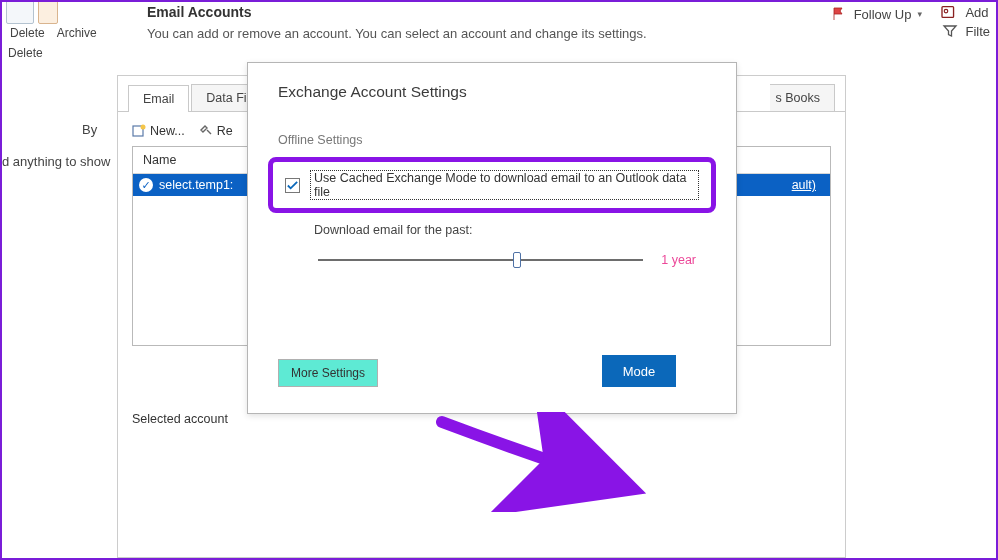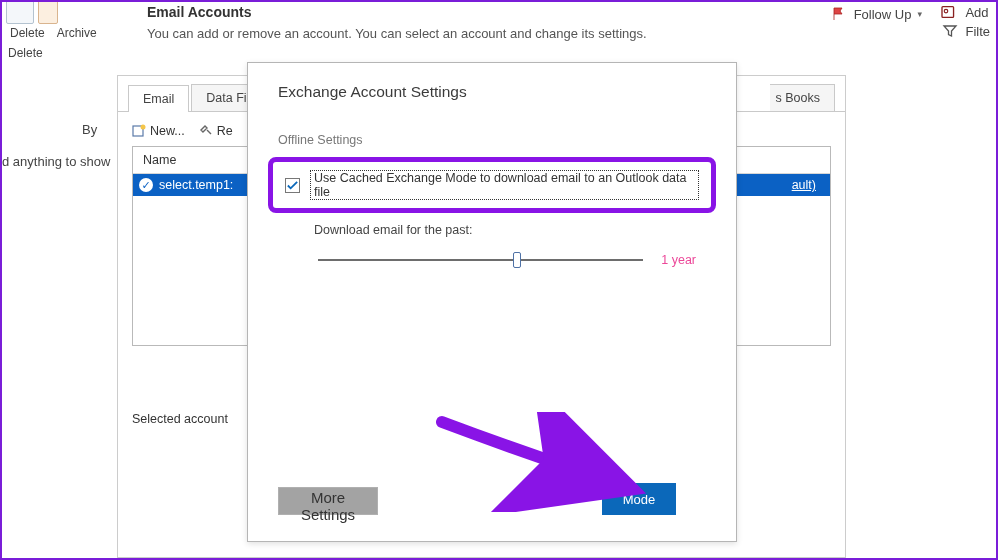--- a/index.html
+++ b/index.html
@@ -45,39 +45,39 @@
   .acct-head { border-bottom:1px solid #d7d7d7; padding:6px 10px; font-size:12.5px; color:#333; }
   .acct-row { display:flex; align-items:center; background:#0b61c4; color:#fff; padding:4px 6px; font-size:12.5px; }
   .acct-row .chk { width:14px; height:14px; border-radius:50%; background:#fff; color:#0b61c4; display:flex; align-items:center; justify-content:center; font-size:11px; margin-right:6px; }
   .acct-row .ault { margin-left:auto; padding-right:8px;text-decoration:underline; }
 
   .selected { position:absolute; left:14px; top:336px; font-size:12.5px; color:#333; }
 
   .tags-label { position:absolute; right:8px; top:5px; font-size:12px; color:#555; }
 
   
-  .exchange { position:absolute; left:245px; top:60px; width:490px; height:480px; background:#fff; border:1px solid #b5b5b5; box-shadow:0 2px 6px rgba(0,0,0,0.12); }
+  .exchange { position:absolute; left:245px; top:60px; width:490px; height:352px; background:#fff; border:1px solid #b5b5b5; box-shadow:0 2px 6px rgba(0,0,0,0.12); }
 
   .ex-title { padding:20px 28px 8px 30px; font-size:15.5px; color:#3b3b3b; }
   .ex-section-label { padding:24px 0 6px 30px; font-size:12.5px; color:#777; }
 
   .ex-highlight { margin:4px 20px 0 20px; border:5px solid #8914e6; border-radius:8px; padding:8px 12px; display:flex; align-items:center; gap:10px; }
   .ex-check { width:15px; height:15px; border:1px solid #777; background:#fff; display:flex; align-items:center; justify-content:center; }
   .ex-check svg { width:13px; height:13px; }
   .ex-check-label { font-size:12.5px; color:#333; }
   .ex-check-label.dotted { border:1px dotted #333; padding:0 3px; }
 
   .ex-dl-label { padding:10px 0 0 66px; font-size:12.5px; color:#444; }
   .ex-slider-wrap { position:relative; margin:16px 40px 0 70px; display:flex; align-items:center; gap:18px; }
   .ex-slider { flex:1; }
   .ex-slider-track { height:2px; background:#6d6d6d; position:relative; }
   .ex-slider-thumb { position:absolute; left:60%; top:-7px; width:8px; height:16px; background:#fff; border:1px solid #4f72a6; border-radius:2px; }
   .ex-slider-val { font-size:12.5px; color:#ec4899; white-space:nowrap; }
 
-  .ex-more { position:absolute; left:30px; bottom:26px; width:100px; height:28px; border:1px solid #b0b0b0; background:#a3a3a3; color:#333; font-size:15px; cursor:pointer; }
+  .ex-more { position:absolute; left:30px; bottom:26px; width:100px; height:28px; border:1px solid #b0b0b0; background:#5eead4; color:#333; font-size:12px; cursor:pointer; }
   .ex-next { position:absolute; right:60px; bottom:26px; width:74px; height:32px; background:#0b68ba; color:#fff; border:none; font-size:13px; cursor:pointer; }
 
   
   .arrow-svg { position:absolute; left:430px; top:410px; width:220px; height:100px; pointer-events:none; }
 
   
   svg { display:block; }
 </style>
 </head>
 <body>

